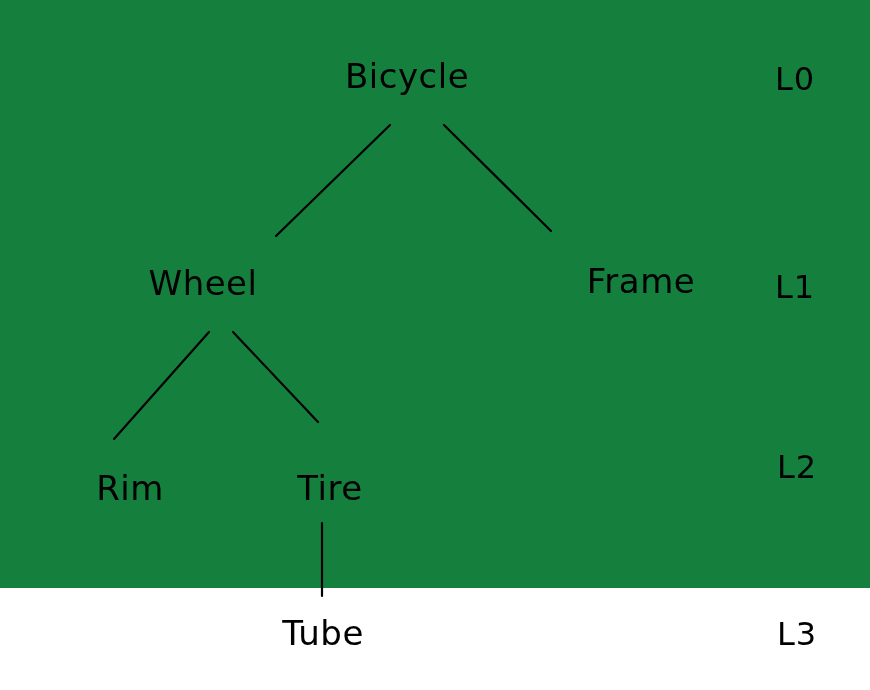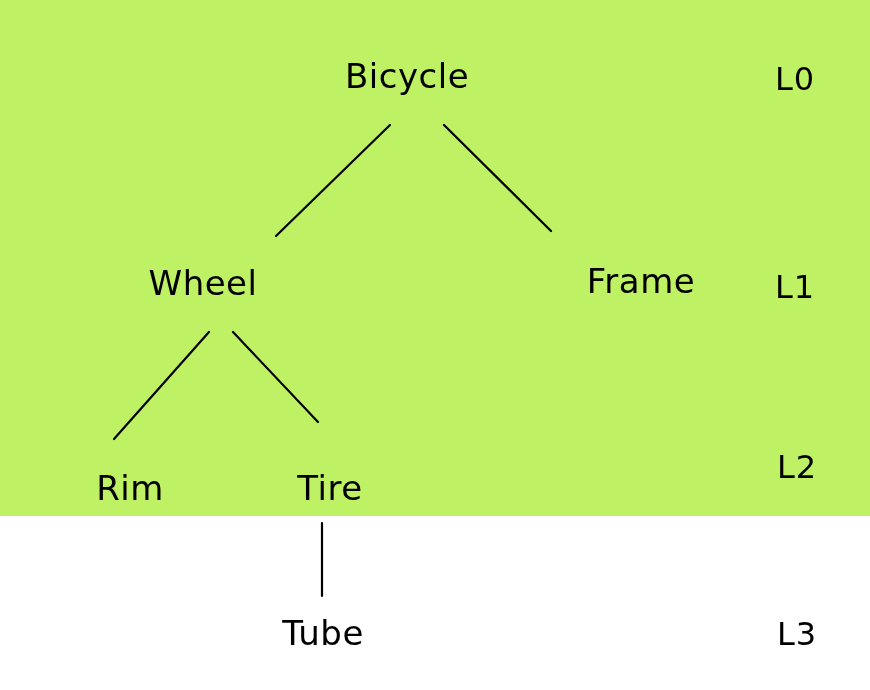--- a/index.html
+++ b/index.html
@@ -10,22 +10,22 @@
   }
   body {
     width: 870px;
     height: 690px;
     overflow: hidden;
     font-family: "DejaVu Sans", sans-serif;
   }
   .canvas {
     position: relative;
     width: 870px;
-    height: 516px;
-    background: #bef264;
+    height: 588px;
+    background: #15803d;
   }
   .tree-svg {
     position: absolute;
     top: 0;
     left: 0;
     width: 870px;
     height: 690px;
     display: block;
   }
   

